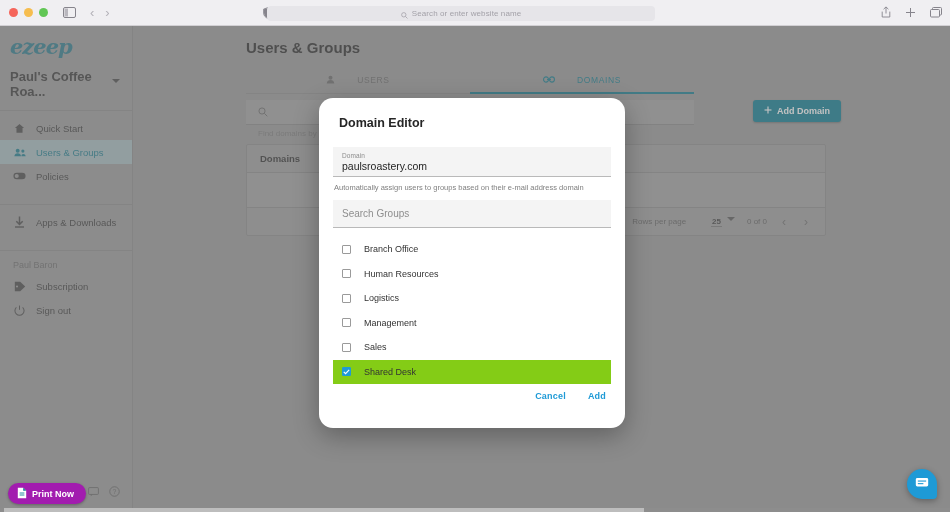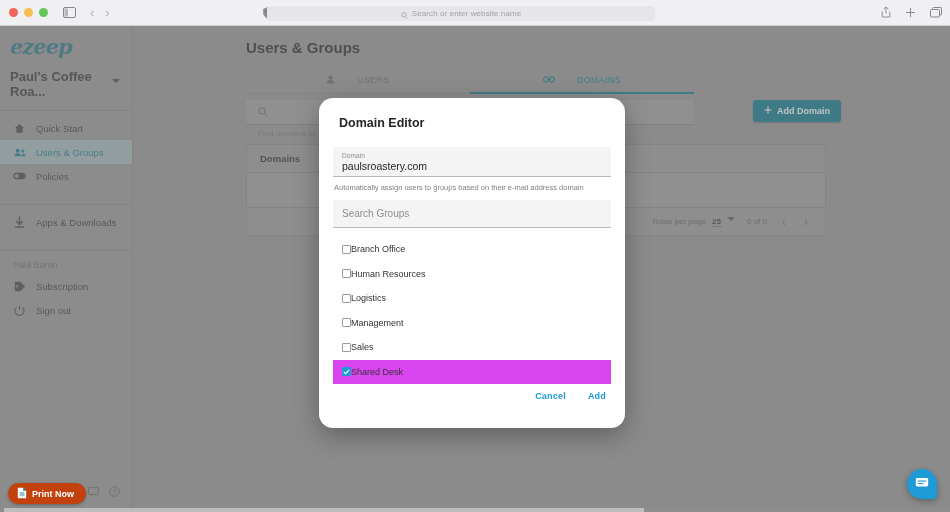--- a/index.html
+++ b/index.html
@@ -140,21 +140,21 @@
     font-size: 9.5px; font-weight: bold; color: #333; border-bottom: 1px solid #8e8e8e;
   }
   .table-body { height: 34px; background: #a5a5a5; }
   .table-foot {
     height: 28px; display: flex; align-items: center; justify-content: flex-end;
     gap: 12px; padding-right: 14px; font-size: 8px; color: #5f5f5f;
     border-top: 1px solid #8e8e8e;
   }
   .rpp { display: flex; align-items: flex-start; gap: 5px; }
   .rpp-val {
-    font-weight: bold; color: #3e3e3e; border-bottom: 1px solid #7a7a7a; padding: 0 1px;
+    font-weight: bold; color: #3e3e3e; border-bottom: 1px solid #7a7a7a; padding: 0 1px; margin-left: 20px;
   }
   .rpp-caret {
     width: 0; height: 0; border-left: 4px solid transparent;
     border-right: 4px solid transparent; border-top: 4px solid #5a5a5a;
   }
   .pagearrow { color: #6f6f6f; font-size: 12px; padding: 0 3px; cursor: pointer; }
 
   
   .modal {
     position: absolute; left: 319px; top: 72px; width: 306px; height: 330px;
@@ -174,24 +174,24 @@
   .helper { font-size: 7.5px; color: #808080; padding: 6px 14px 0 15px; }
   .searchgroups {
     margin: 8px 14px 0 14px; height: 28px; background: #f4f4f4;
     border-bottom: 1px solid #b9b9b9; display: flex; align-items: center;
     padding-left: 9px;
   }
   .searchgroups .ph { font-size: 10px; color: #8e8e8e; }
 
   .grouplist { margin: 9px 14px 0 14px; }
   .grow {
-    height: 24.5px; display: flex; align-items: center; 
+    height: 24.5px; display: flex; align-items: center; gap: 13px;
     padding-left: 9px; cursor: pointer;
   }
-  .grow.selected { background: #d946ef; }
+  .grow.selected { background: #84cc16; }
   .cb {
     width: 9px; height: 9px; border: 1px solid #9a9a9a; border-radius: 1px;
     background: #fff; flex: none;
   }
   .cb.checked {
     background: #1e9ad6; border-color: #1e9ad6;
     display: flex; align-items: center; justify-content: center;
   }
   .glabel { font-size: 9px; color: #333; }
 
@@ -201,21 +201,21 @@
     padding-right: 19px;
   }
   .mbtn {
     font-size: 9px; font-weight: bold; color: #1e9ad6; cursor: pointer;
     letter-spacing: .2px;
   }
 
   
   .printnow {
     position: absolute; left: 8px; bottom: 8px; height: 21px;
-    background: #c2410c; color: #fff; border-radius: 11px;
+    background: #a21caf; color: #fff; border-radius: 11px;
     display: flex; align-items: center; gap: 5px; padding: 0 12px 0 9px;
     font-size: 9px; font-weight: bold; z-index: 50; cursor: pointer;
     box-shadow: 0 1px 3px rgba(0,0,0,0.3);
   }
   .bottom-icons {
     position: absolute; left: 88px; bottom: 11px; display: flex; gap: 10px;
     z-index: 50; color: #6f6f6f;
   }
   .chatwidget {
     position: absolute; right: 13px; bottom: 13px; width: 30px; height: 30px;

